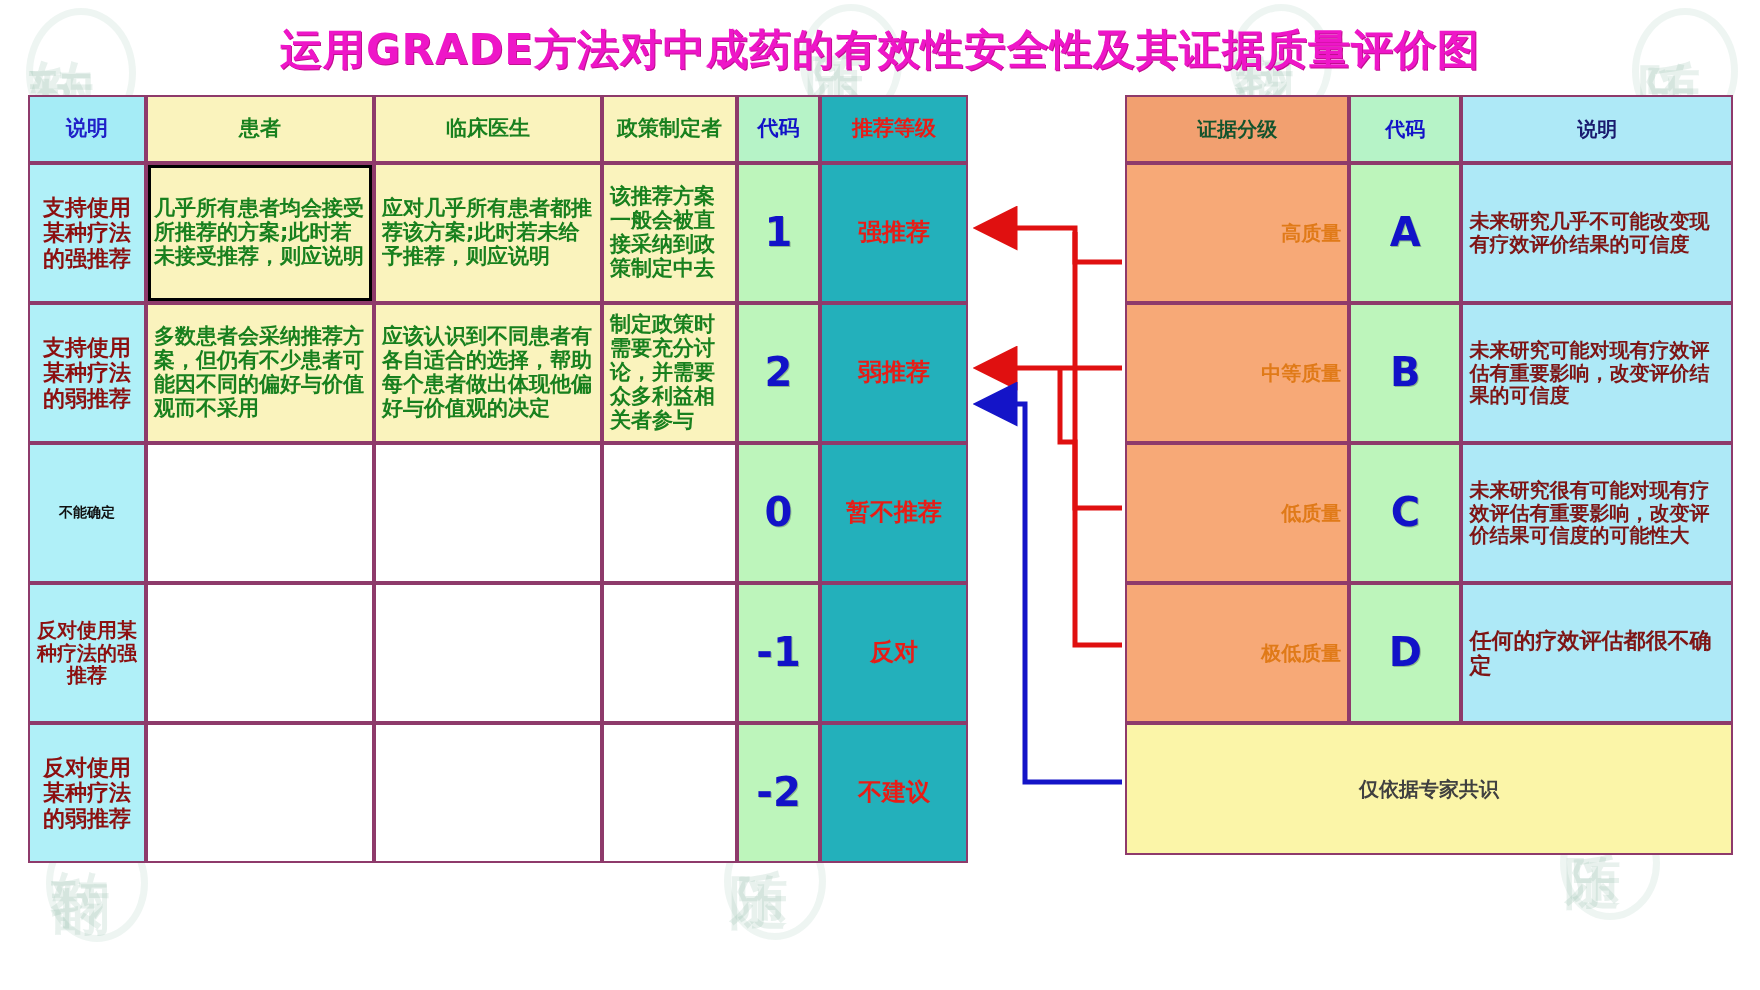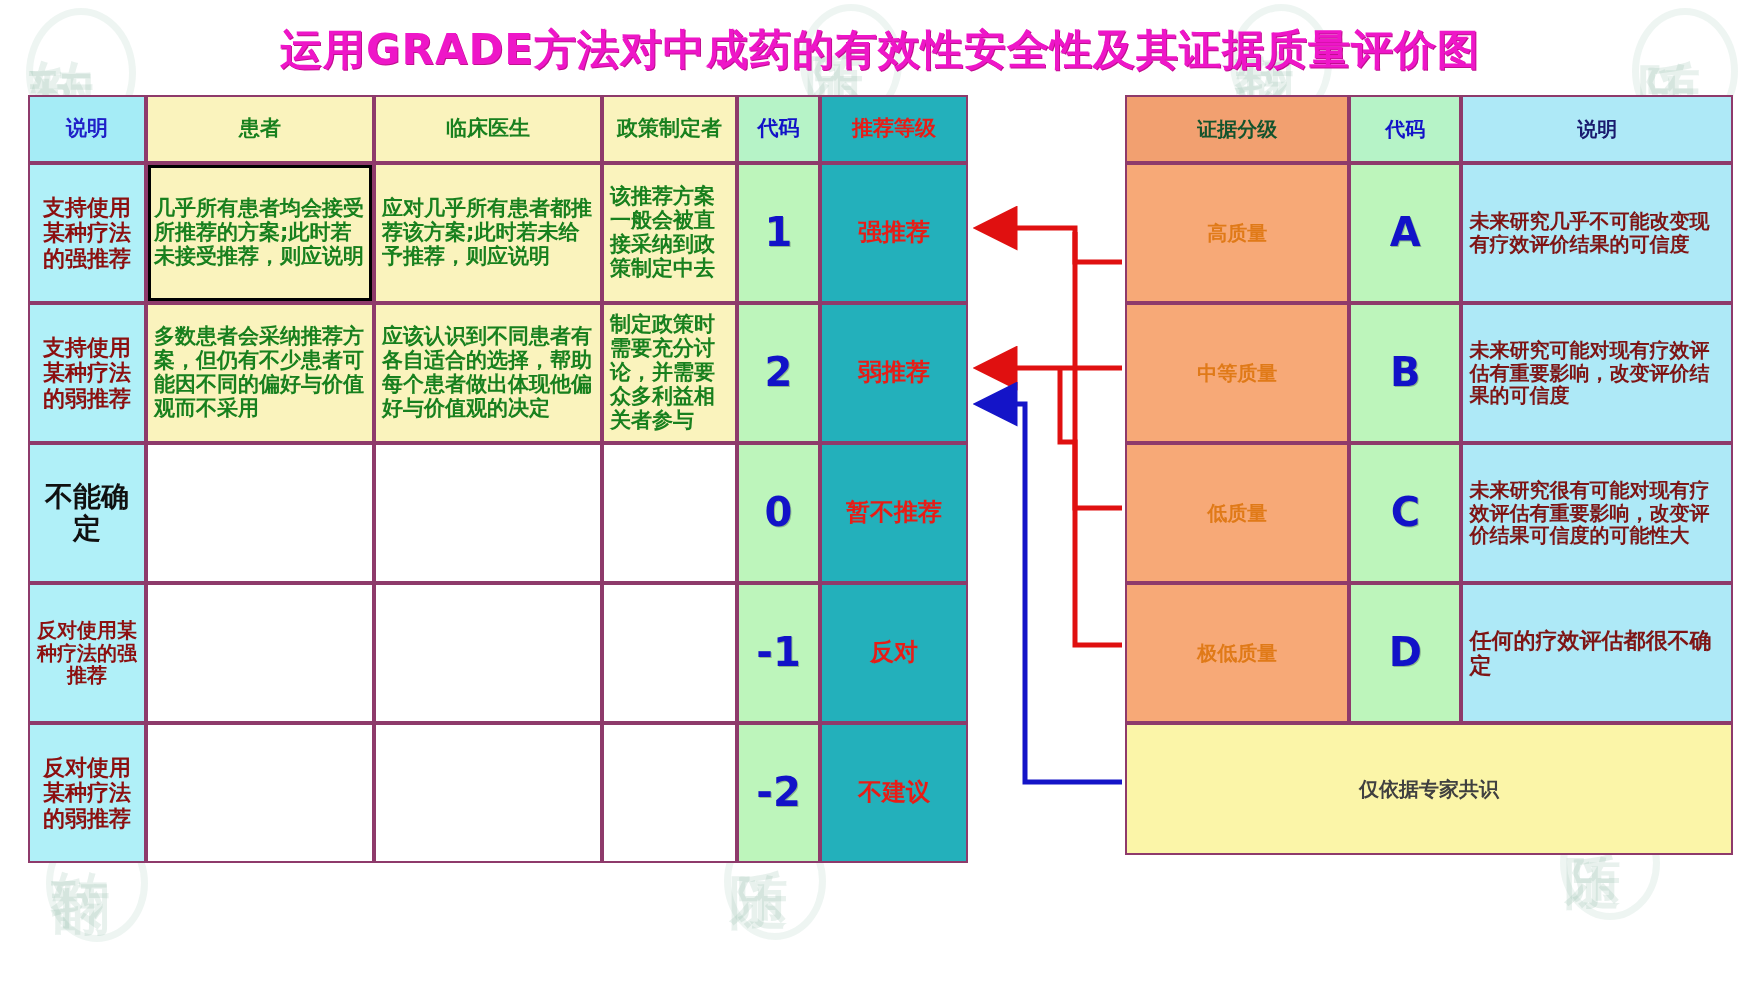--- a/index.html
+++ b/index.html
@@ -68,21 +68,21 @@
   .c-cyan{background:#b0f0f8;color:#8c1010;}
   .c-cyan-hdr{background:#a5ecf6;color:#2020c8;text-align:center;}
   .c-cyan-plain{background:#b0f0f8;color:#101010;text-align:center;}
   .c-yellow{background:#faf3bd;color:#18801e;margin-left:20px;}
   .c-yellow-hdr{background:#faf3bd;color:#18801e;text-align:center;}
   .c-green{background:#bdf5bb;color:#1212c8;text-align:center;}
   .c-green-hdr{background:#b6f3c7;color:#1212c8;text-align:center;}
   .c-teal{background:#23b0bb;color:#e81c16;text-align:center;}
   .c-teal-hdr{background:#23b0bb;color:#e81c16;text-align:center;}
   .c-white{background:#ffffff;}
-  .c-orange{background:#f7a977;color:#e07a18;text-align:center;}
+  .c-orange{background:#f7a977;color:#e07a18;text-align:right;}
   .c-orange-hdr{background:#f2a070;color:#14532d;text-align:center;}
   .c-ltblue{background:#aee9f7;color:#7e1515;}
   .c-ltblue-hdr{background:#aee9f7;color:#1a1a6e;text-align:center;}
   .c-lemon{background:#fbf5a8;color:#ee8c12;text-align:center;}
 
   .bignum{font-size:40px;font-weight:700;color:#1212c8;text-shadow:1px 1px 0 rgba(0,0,0,.25);}
   .bigletter{font-size:40px;font-weight:700;color:#1212c8;text-shadow:1px 1px 0 rgba(0,0,0,.25);}
   .recword{font-size:24px;font-weight:700;color:#e81c16;}
   .hl-cell{box-shadow:inset 0 0 0 3px #000;}
   .hdr-row td{height:58px;font-size:25px;}
@@ -161,21 +161,21 @@
     <tr style="height:140px;">
       <td class="c-cyan" style="font-size:22px;text-align:center;">支持使用某种疗法的弱推荐</td>
       <td class="c-yellow desc">多数患者会采纳推荐方案，但仍有不少患者可能因不同的偏好与价值观而不采用</td>
       <td class="c-yellow desc">应该认识到不同患者有各自适合的选择，帮助每个患者做出体现他偏好与价值观的决定</td>
       <td class="c-yellow desc">制定政策时需要充分讨论，并需要众多利益相关者参与</td>
       <td class="c-green"><span class="bignum">2</span></td>
       <td class="c-teal"><span class="recword">弱推荐</span></td>
     </tr>
 
     <tr style="height:140px;">
-      <td class="c-cyan-plain" style="font-size:28px;">不能确定</td>
+      <td class="c-cyan-plain" style="font-size:14px;">不能确定</td>
       <td class="c-white"></td>
       <td class="c-white"></td>
       <td class="c-white"></td>
       <td class="c-green"><span class="bignum">0</span></td>
       <td class="c-teal"><span class="recword">暂不推荐</span></td>
     </tr>
 
     <tr style="height:140px;">
       <td class="c-cyan" style="font-size:20px;text-align:center;">反对使用某种疗法的强推荐</td>
       <td class="c-white"></td>

